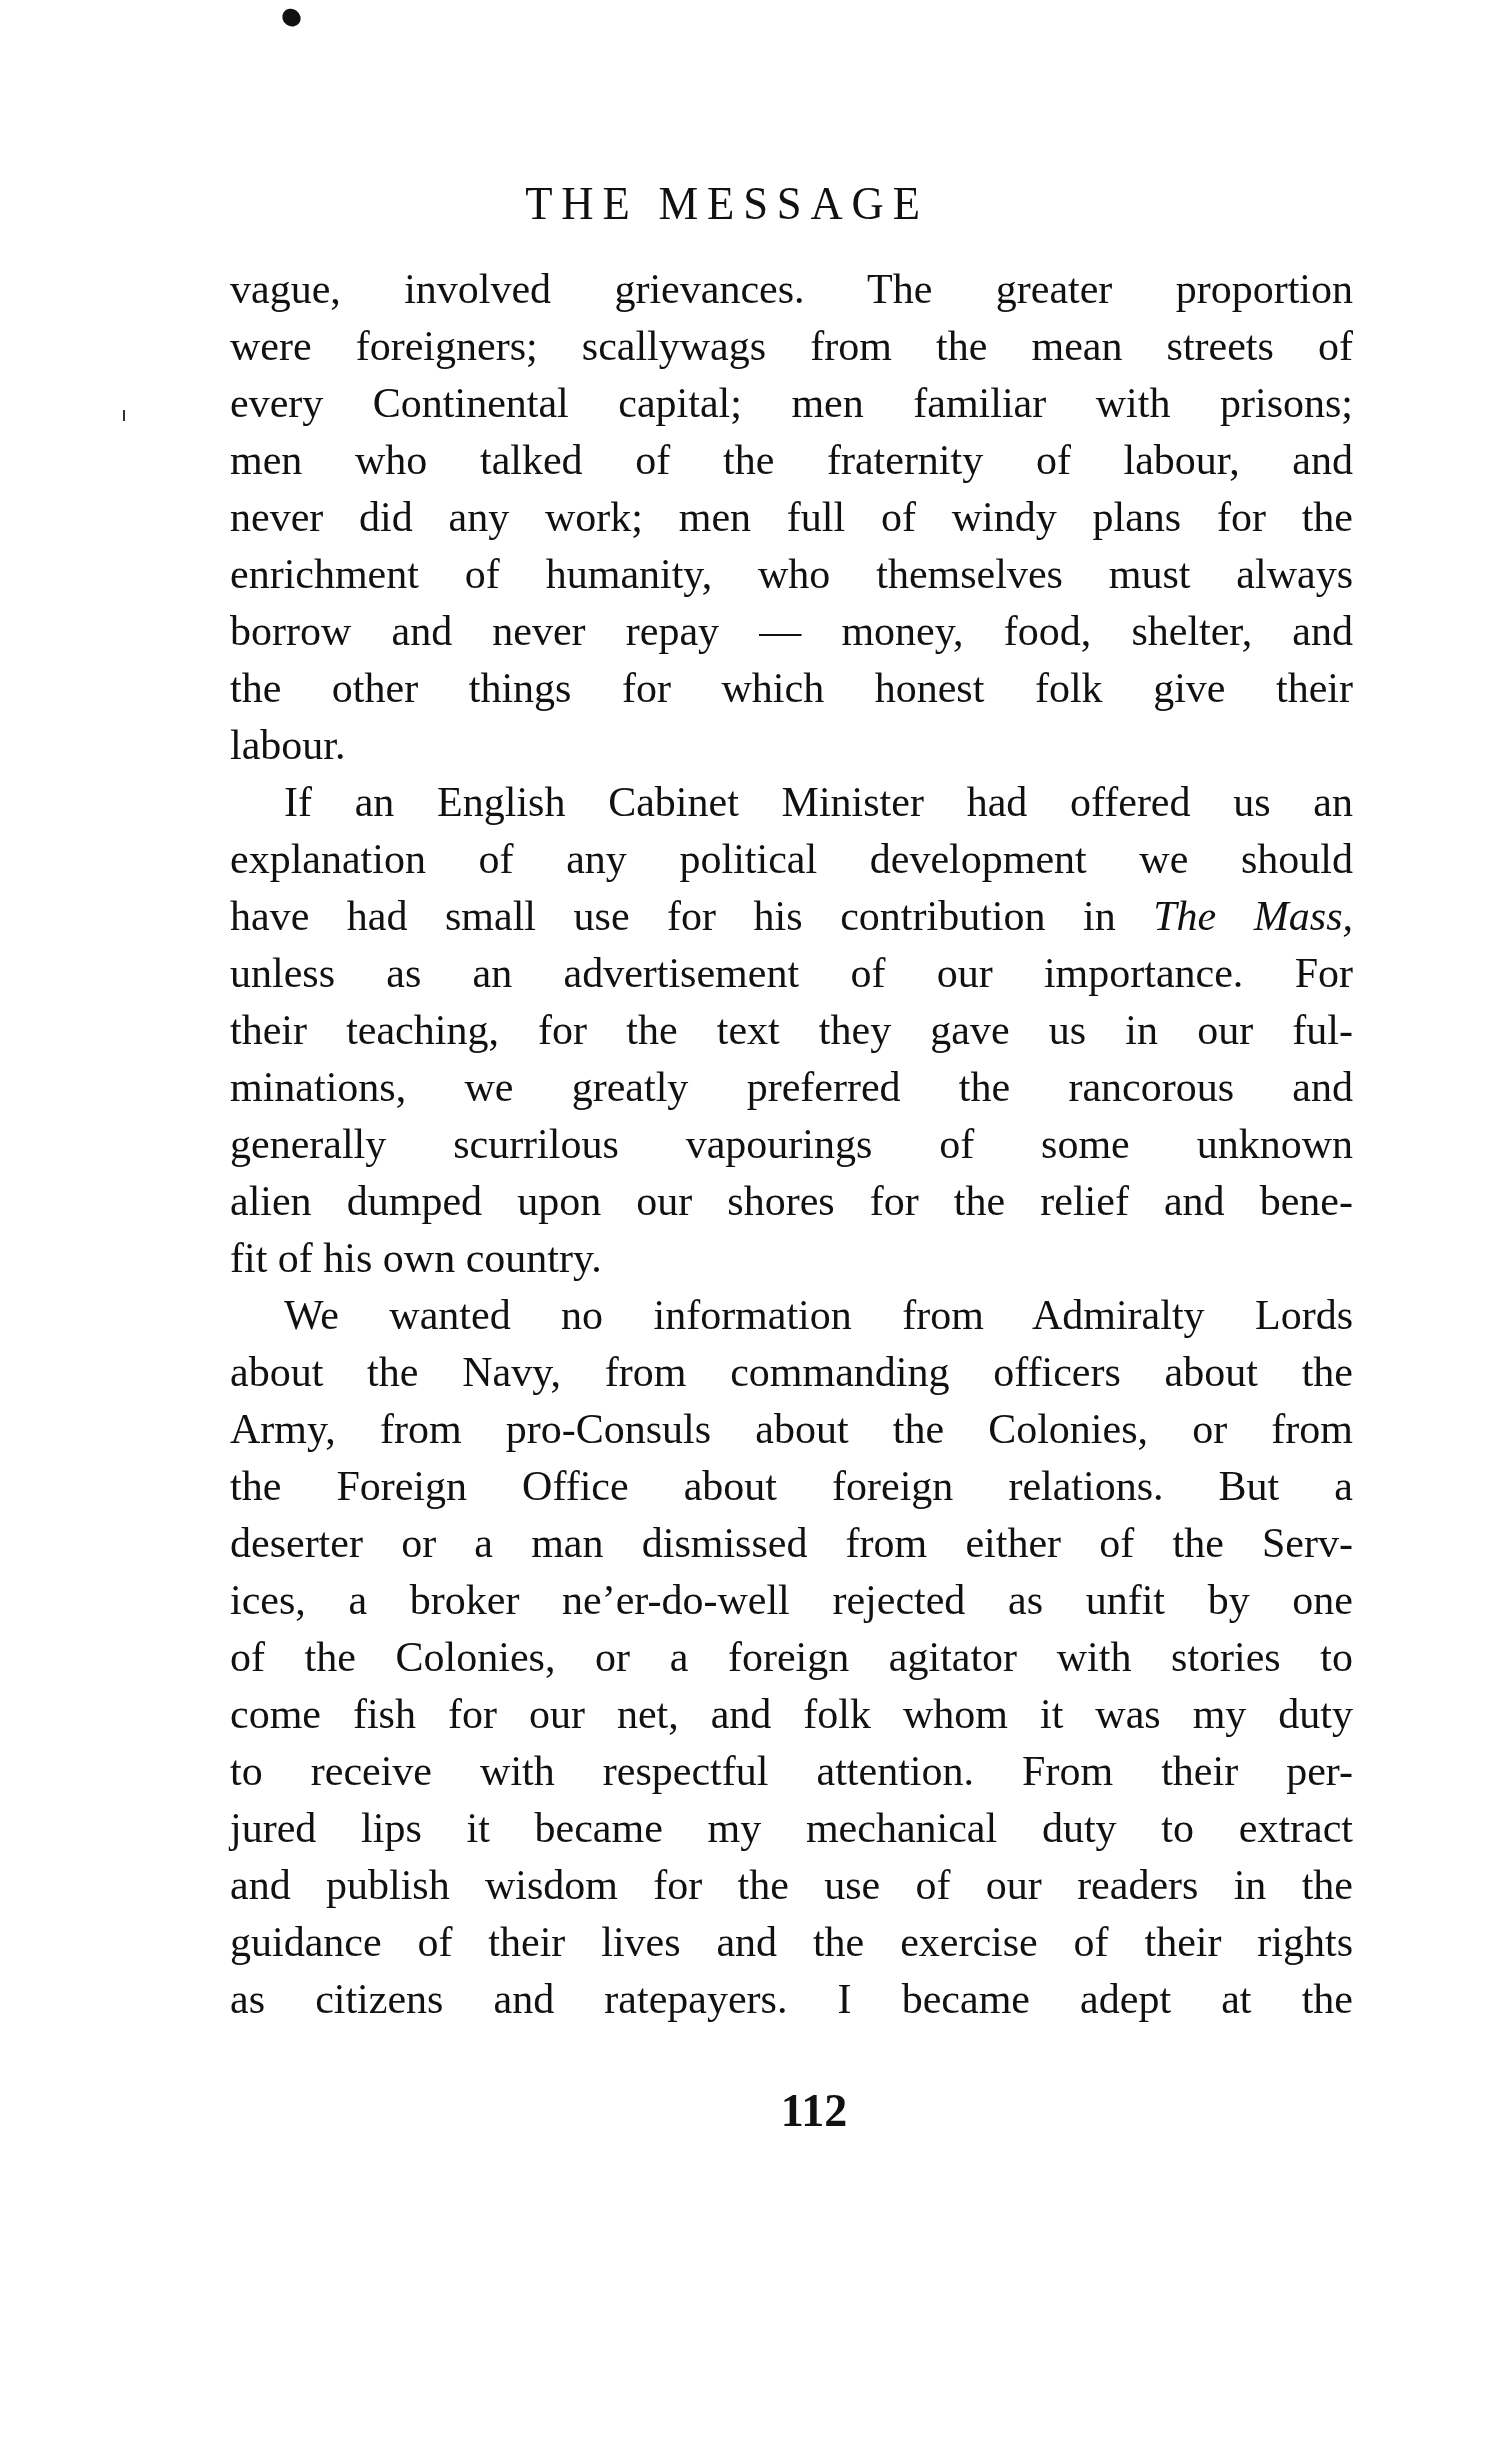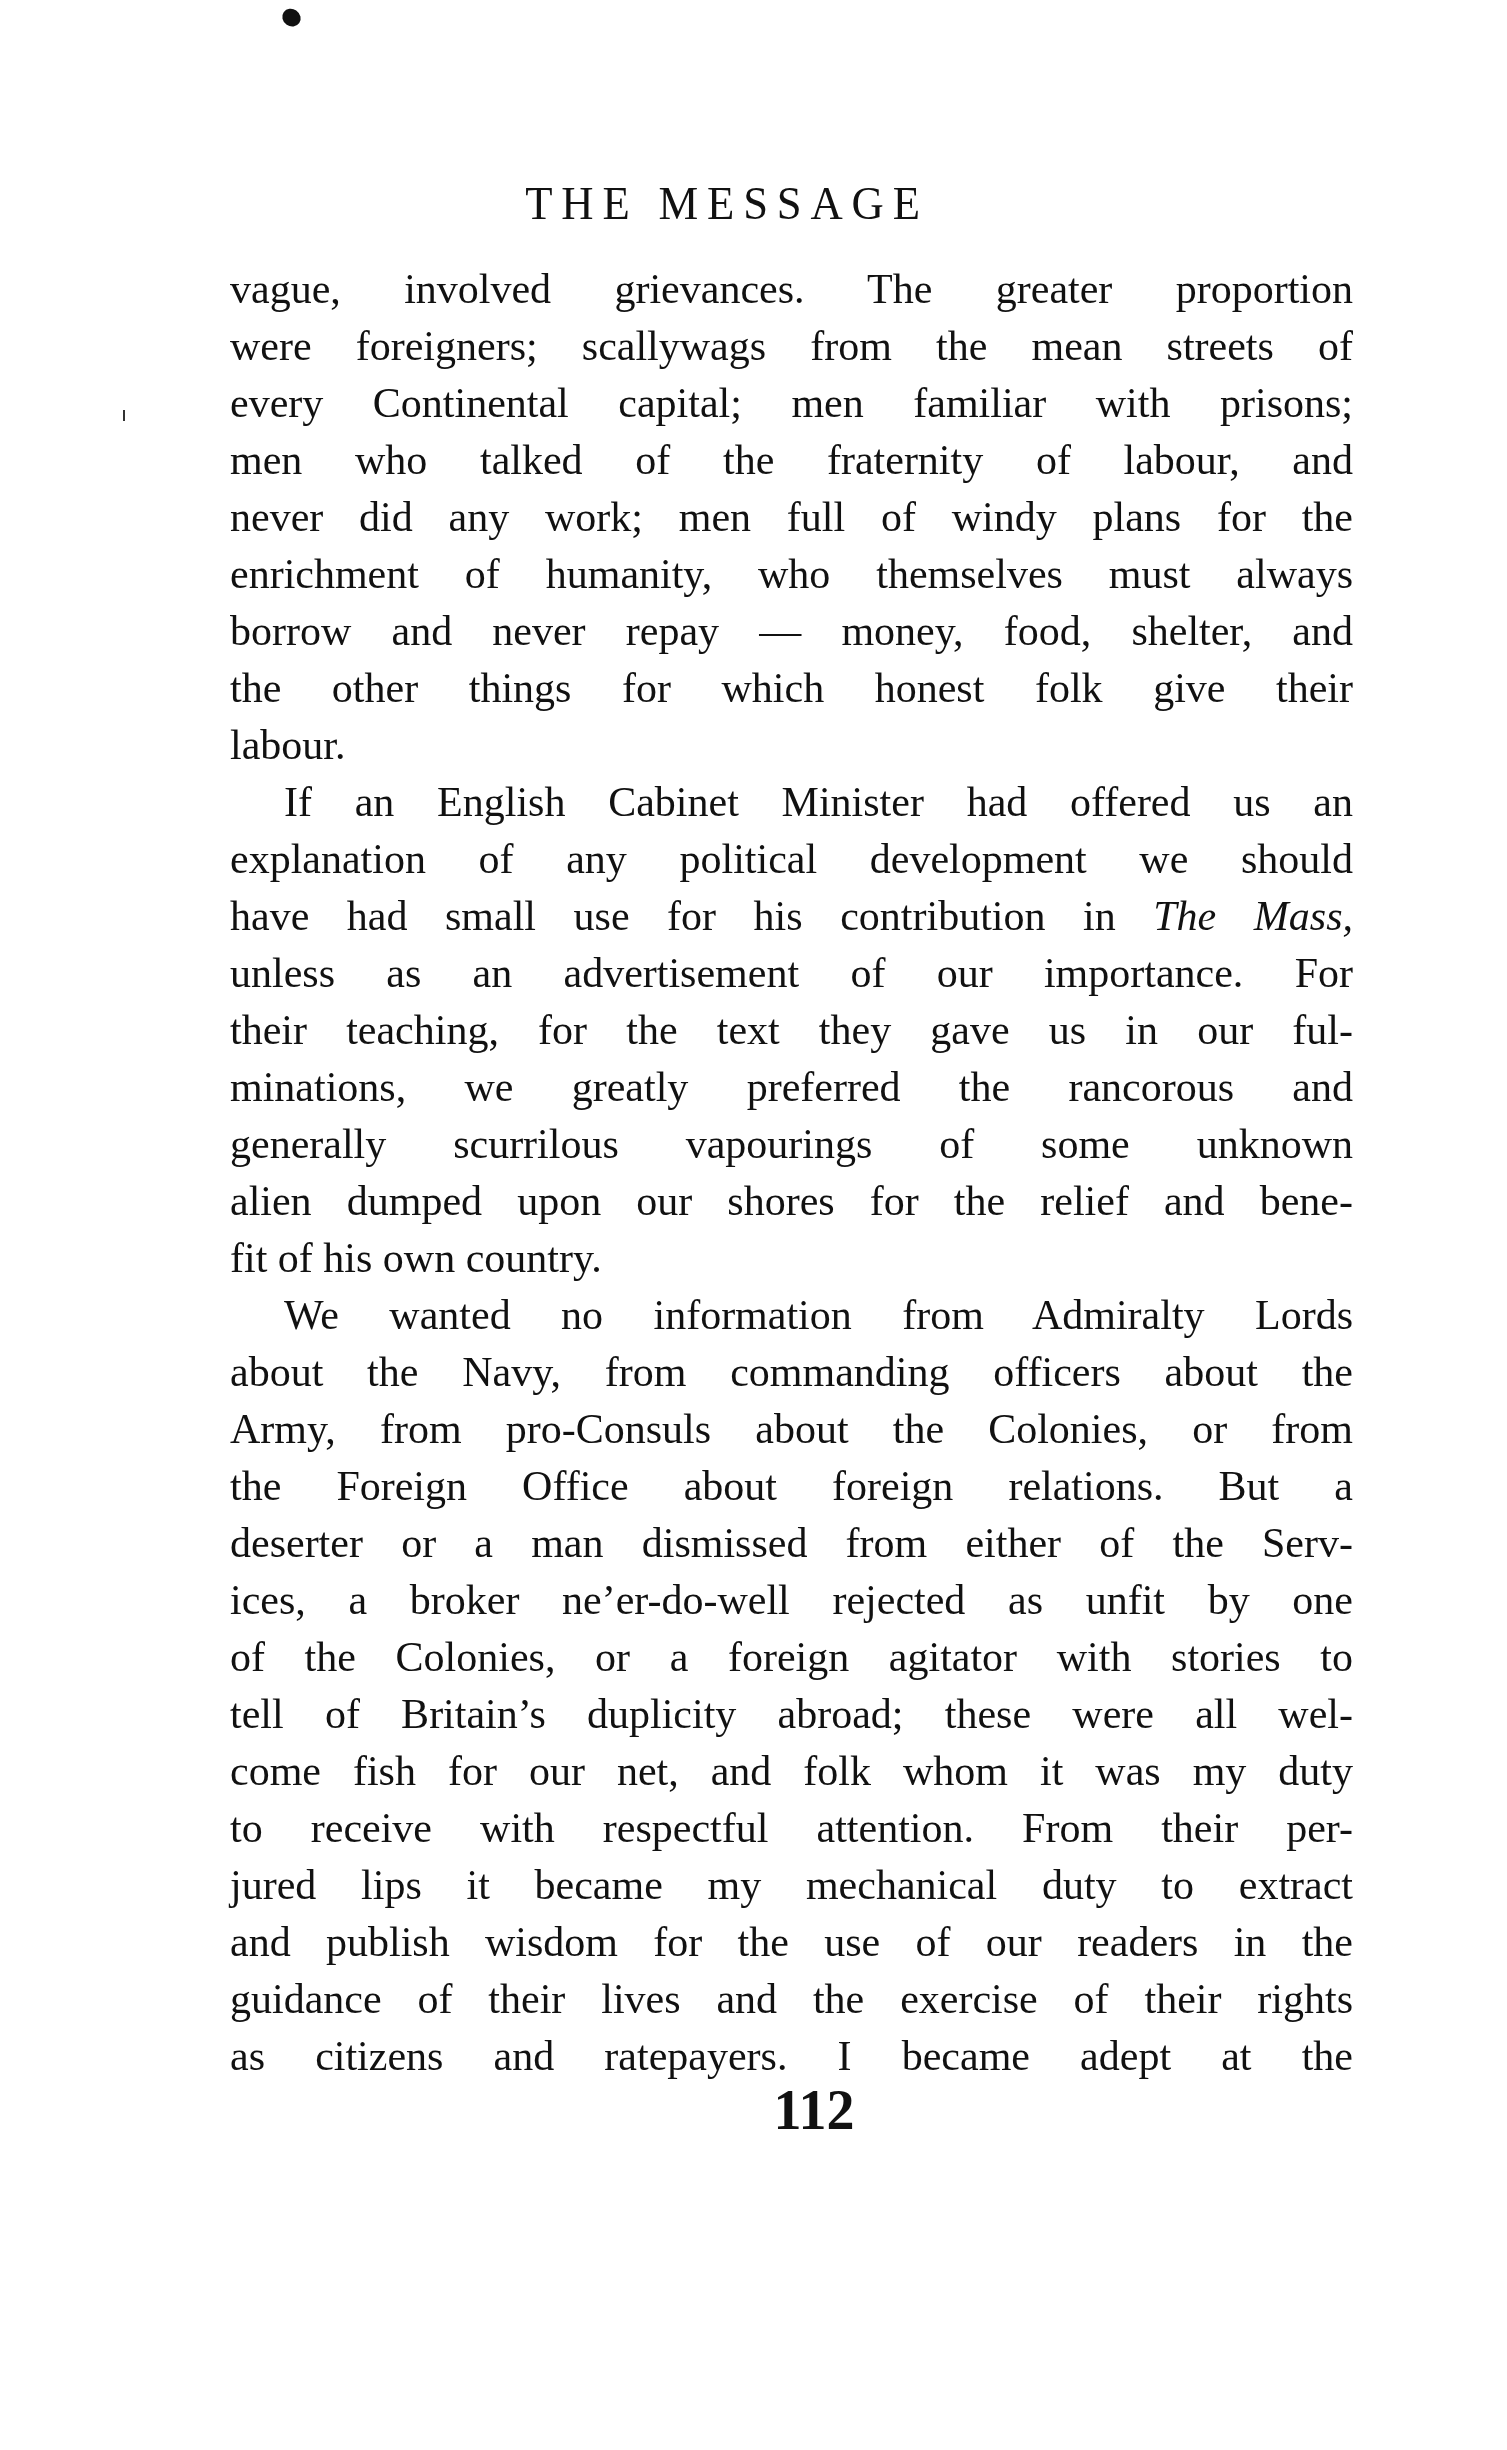--- a/index.html
+++ b/index.html
@@ -71,21 +71,21 @@
   }
   .line i {
     font-style: italic;
   }
   .folio {
     position: absolute;
     left: 729px;
     width: 170px;
     top: 2085px;
     text-align: center;
-    font-size: 56px;
+    font-size: 46px;
     line-height: 51px;
     font-weight: bold;
   }
 </style>
 </head>
 <body>
 
 <div class="speck-dot"></div>
 <div class="margin-tick"></div>
 
@@ -115,21 +115,20 @@
       <div class="line last">fit of his own country.</div>
     </div>
     <div>
       <div class="line indent">We wanted no information from Admiralty Lords</div>
       <div class="line">about the Navy, from commanding officers about the</div>
       <div class="line">Army, from pro-Consuls about the Colonies, or from</div>
       <div class="line">the Foreign Office about foreign relations.  But a</div>
       <div class="line">deserter or a man dismissed from either of the Serv-</div>
       <div class="line">ices, a broker ne’er-do-well rejected as unfit by one</div>
       <div class="line">of the Colonies, or a foreign agitator with stories to</div>
-      <div class="line">tell of Britain’s duplicity abroad;  these were all wel-</div>
       <div class="line">come fish for our net, and folk whom it was my duty</div>
       <div class="line">to receive with respectful attention.  From their per-</div>
       <div class="line">jured lips it became my mechanical duty to extract</div>
       <div class="line">and publish wisdom for the use of our readers in the</div>
       <div class="line">guidance of their lives and the exercise of their rights</div>
       <div class="line">as citizens and ratepayers.  I became adept at the</div>
     </div>
   </div>
 
 <div class="folio">112</div>

